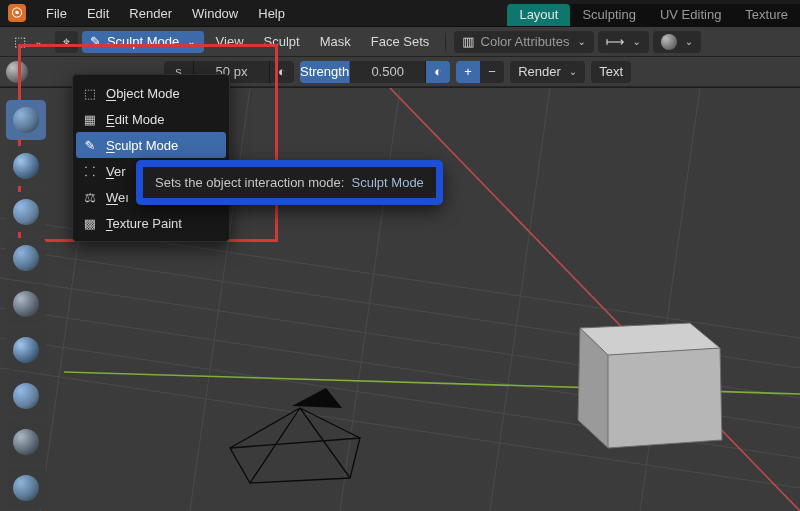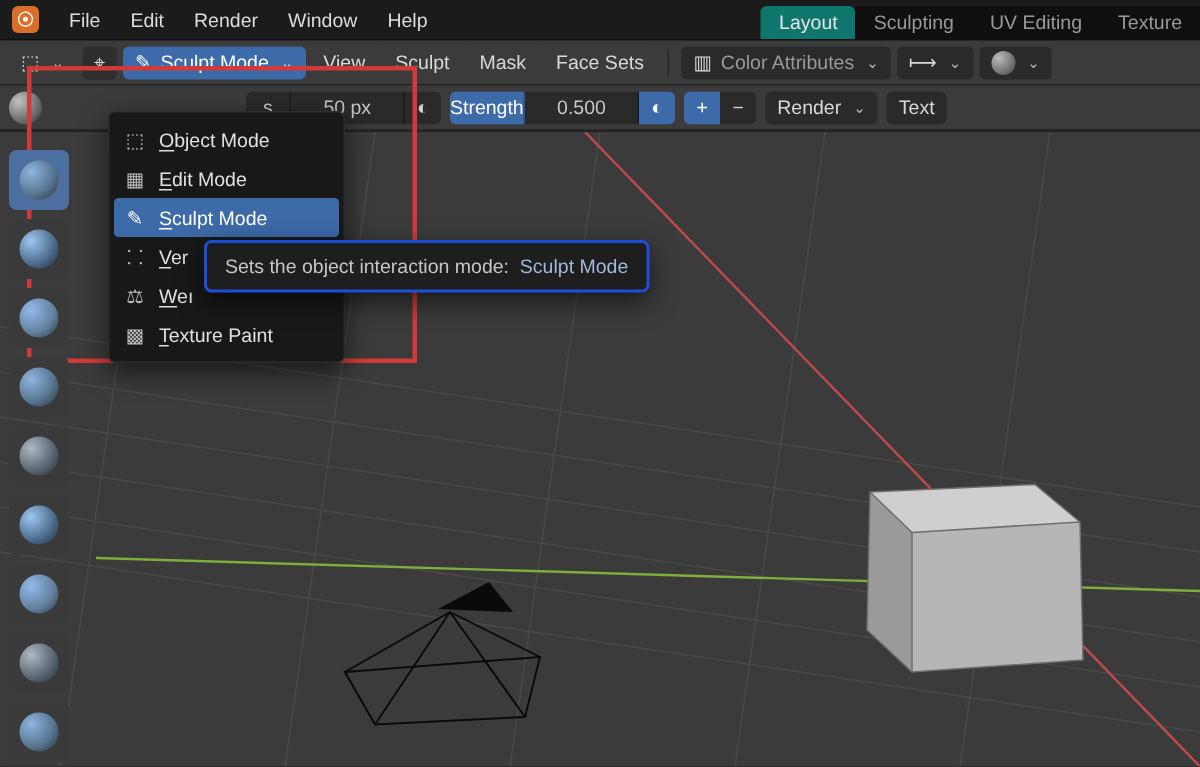--- a/index.html
+++ b/index.html
@@ -38,21 +38,21 @@
 
   
   .dropdown { position:absolute; left:72px; top:74px; width:158px; background:#181818; border:1px solid #2d2d2d; border-radius:5px; padding:5px 3px; box-shadow:0 6px 18px rgba(0,0,0,.6); z-index:5;}
   .ddrow { display:flex; align-items:center; height:26px; padding:0 6px; gap:8px; border-radius:3px; color:#e0e0e0; font-size:13px;}
   .ddrow .mi { width:16px; text-align:center; color:#bdbdbd;}
   .ddrow.highlight { background:#3d6aa8; color:#fff;}
   .ddrow.highlight .mi{ color:#fff;}
   .under { text-decoration:underline; text-underline-offset:2px;}
 
   
-  .tooltip { position:absolute; left:136px; top:160px; background:#1e1e1e; color:#c6c6c6; border:2px solid #1d4ed8; border-radius:5px; padding:8px 12px; font-size:13px; z-index:6; box-shadow:0 6px 18px rgba(0,0,0,.6);}
+  .tooltip { position:absolute; left:136px; top:160px; background:#1e1e1e; color:#c6c6c6; border:7px solid #1d4ed8; border-radius:5px; padding:8px 12px; font-size:13px; z-index:6; box-shadow:0 6px 18px rgba(0,0,0,.6);}
   .tooltip .em { color:#9fb9d9;}
 
   
   .annot { position:absolute; left:18px; top:44px; width:260px; height:198px; border:3px solid #d23a3a; z-index:2;}
 
   
   .viewport { position:absolute; left:0; top:88px; right:0; bottom:0; background:#3b3b3b; overflow:hidden; z-index:1;}
 
   
   .brushprev { width:22px; height:22px; border-radius:50%; display:inline-block; background:radial-gradient(circle at 30% 30%, #c2c2c2 0%, #6c6c6c 60%, #2c2c2c 100%);}

